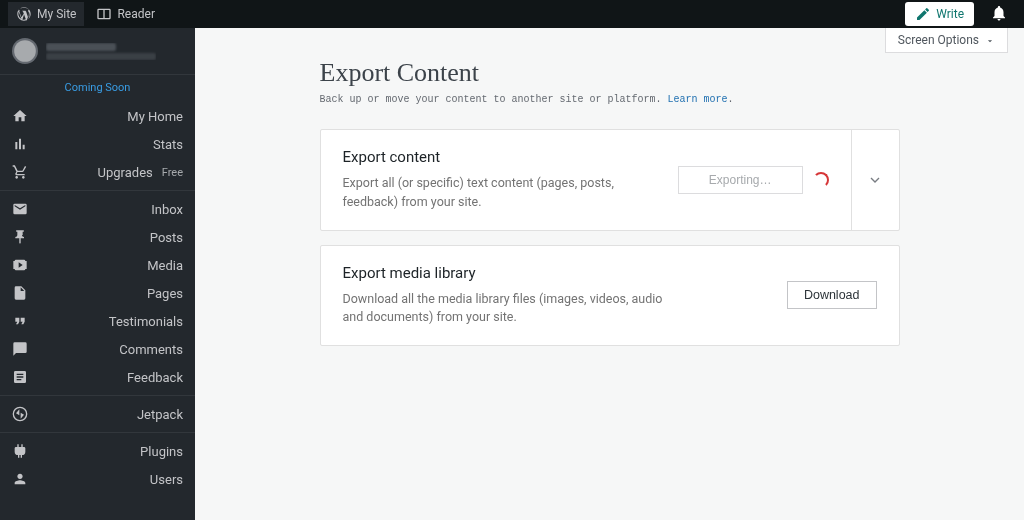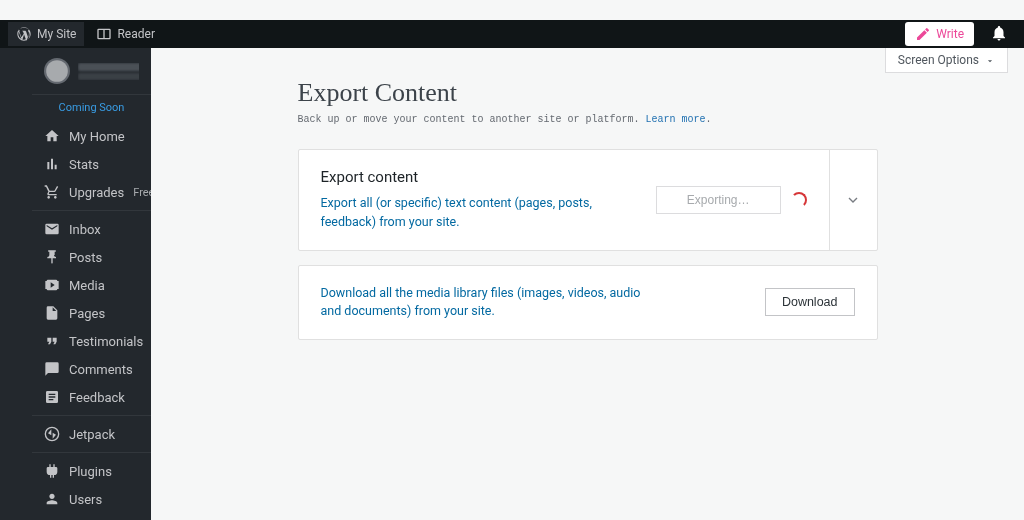--- a/index.html
+++ b/index.html
@@ -1,56 +1,56 @@
 <!DOCTYPE html>
 <html><head>
   <meta charset="utf-8">
   <style>
     * { margin: 0; padding: 0; box-sizing: border-box; }
     body { font-family: -apple-system, BlinkMacSystemFont, "Segoe UI", Roboto, sans-serif; font-size: 13px; background: #f6f7f7; width: 1024px; height: 520px; overflow: hidden; }
     
-    .topbar { background: #101517; height: 28px; display: flex; align-items: center; color: #c3c4c7; padding: 0 8px; justify-content: space-between; margin-top: 20px; }
+    .topbar { background: #101517; height: 28px; display: flex; align-items: center; color: #c3c4c7; padding: 0 8px; justify-content: space-between; }
     .topbar-left { display: flex; align-items: center; gap: 4px; }
     .topbar-item { display: flex; align-items: center; gap: 5px; padding: 4px 8px; cursor: pointer; font-size: 12px; }
     .topbar-item.active { background: #23282d; }
     .topbar-right { display: flex; align-items: center; gap: 8px; }
-    .write-btn { background: #fff; color: #ec4899; padding: 4px 10px; border-radius: 3px; display: flex; align-items: center; gap: 5px; font-size: 12px; cursor: pointer; }
+    .write-btn { background: #fff; color: #0f766e; padding: 4px 10px; border-radius: 3px; display: flex; align-items: center; gap: 5px; font-size: 12px; cursor: pointer; }
     .bell-icon { color: #fff; padding: 0 8px; }
     
     .main-wrap { display: flex; height: calc(100% - 28px); }
     
-    .sidebar { width: 151px; background: #23282d; color: #c3c4c7; overflow-y: auto; font-size: 13px; padding-left: 32px; }
+    .sidebar { width: 195px; background: #23282d; color: #c3c4c7; overflow-y: auto; font-size: 13px; }
     .site-header { padding: 10px 12px; display: flex; align-items: center; gap: 8px; border-bottom: 1px solid #32373c; }
     .site-icon { width: 26px; height: 26px; background: #646970; border-radius: 50%; display: flex; align-items: center; justify-content: center; flex-shrink: 0; }
     .site-info { display: flex; flex-direction: column; gap: 2px; overflow: hidden; }
     .site-name-blur, .site-url-blur { height: 8px; background: #4a5056; border-radius: 2px; filter: blur(1px); }
     .site-name-blur { width: 70px; }
     .site-url-blur { width: 110px; height: 7px; opacity: 0.6; }
     .coming-soon { color: #399ce3; font-size: 11px; text-align: center; padding: 6px 0 8px; }
     
     .menu { list-style: none; }
     .menu-item { display: flex; align-items: center; padding: 6px 12px; cursor: pointer; gap: 9px; position: relative; }
     .menu-icon { width: 16px; height: 16px; display: flex; align-items: center; justify-content: center; flex-shrink: 0; }
-    .menu-label { flex: 1; }
+    .menu-label { flex: 1; text-align: right; }
     .menu-right { font-size: 11px; color: #a7aaad; }
     .menu-sep { height: 1px; background: #32373c; margin: 4px 0; }
     
     .content { flex: 1; background: #f6f7f7; overflow-y: auto; position: relative; }
     .screen-options { position: absolute; top: 0; right: 16px; background: #fff; border: 1px solid #dcdcde; border-top: none; padding: 5px 12px; font-size: 12px; color: #50575e; display: flex; align-items: center; gap: 6px; cursor: pointer; }
     
     .content-inner { padding: 30px 60px; max-width: 700px; margin: 0 auto; }
     .page-title { font-family: Georgia, serif; font-size: 26px; font-weight: 400; color: #3c434a; margin-bottom: 6px; }
     .page-subtitle { color: #646970; font-size: 10px; margin-bottom: 24px; font-family: Liberation Mono, monospace; }
     .page-subtitle a { color: #2271b1; text-decoration: none; }
     
     .card { background: #fff; border: 1px solid #e0e0e0; border-radius: 2px; margin-bottom: 14px; display: flex; }
     .card-body { flex: 1; padding: 18px 22px; display: flex; justify-content: space-between; align-items: center; gap: 20px; }
     .card-text { flex: 1; }
     .card-title { font-size: 15px; color: #1d2327; margin-bottom: 8px; font-weight: 400; }
-    .card-desc { color: #0369a1; font-size: 12.5px; line-height: 1.5; max-width: 340px; }
+    .card-desc { color: #737373; font-size: 12.5px; line-height: 1.5; max-width: 340px; }
     .card-action { display: flex; align-items: center; gap: 10px; }
     .exporting-btn { border: 1px solid #dcdcde; padding: 6px 30px; font-size: 12px; color: #a7aaad; background: #fff; cursor: default; }
     .spinner { width: 16px; height: 16px; border: 2px solid transparent; border-top-color: #d63638; border-right-color: #d63638; border-radius: 50%; display: inline-block; }
     .download-btn { border: 1px solid #c3c4c7; padding: 6px 16px; font-size: 12.5px; color: #2c3338; background: #fff; cursor: pointer; }
     .card-toggle { width: 48px; border-left: 1px solid #e0e0e0; display: flex; align-items: center; justify-content: center; cursor: pointer; color: #787c82; }
     
     svg { width: 100%; height: 100%; }
   </style>
 </head>
 <body>
@@ -248,20 +248,21 @@
         <div class="card-toggle">
           <span style="width:16px;height:16px;"><svg viewBox="0 0 24 24" fill="none" stroke="currentColor" stroke-width="2">
                 <polyline points="6 9 12 15 18 9"></polyline>
               </svg></span>
         </div>
       </div>
 
       <div class="card">
         <div class="card-body">
           <div class="card-text">
+            <h2 class="card-title">Export media library</h2>
             <p class="card-desc">Download all the media library files (images, videos, audio and documents) from your site.</p>
           </div>
           <div class="card-action">
             <button class="download-btn">Download</button>
           </div>
         </div>
       </div>
     </div>
   </div>
 </div>

